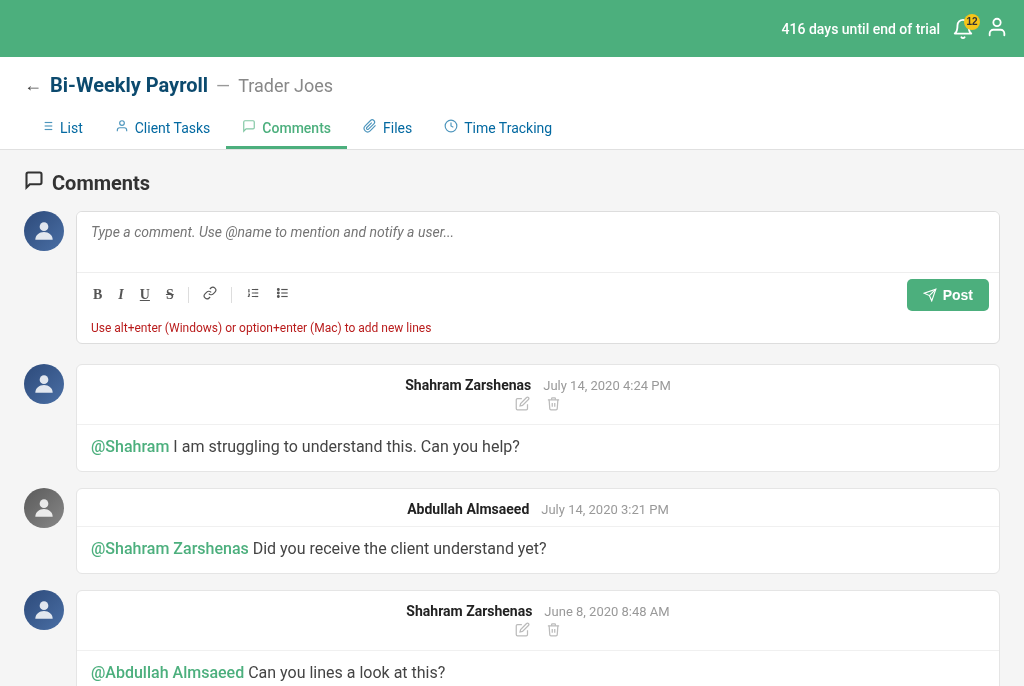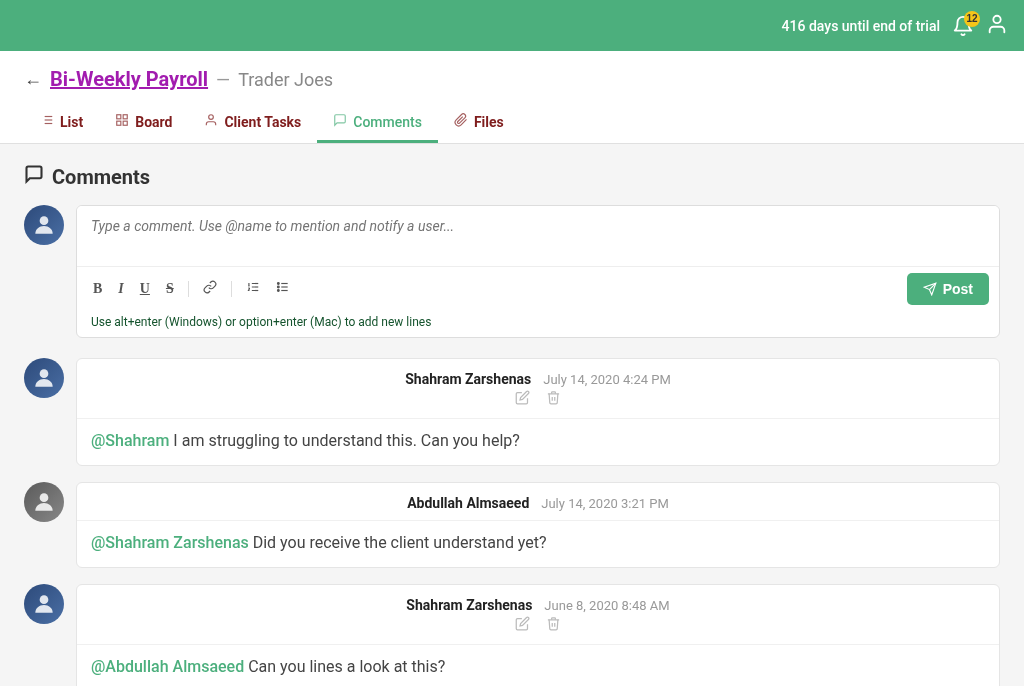--- a/index.html
+++ b/index.html
@@ -1,21 +1,21 @@
 <!DOCTYPE html>
 <html><head>
   <meta charset="utf-8">
   <style>
     * { box-sizing: border-box; margin: 0; padding: 0; }
     body { font-family: -apple-system, BlinkMacSystemFont, 'Segoe UI', Roboto, sans-serif; background: #f5f5f5; width: 1024px; min-height: 686px; overflow-x: hidden; }
 
     
     .topbar {
       background: #4caf7d;
-      height: 51px;
+      height: 57px;
       display: flex;
       align-items: center;
       justify-content: flex-end;
       padding: 0 16px;
       gap: 12px;
     }
     .trial-text {
       color: white;
       font-size: 14px;
       font-weight: 500;
@@ -66,22 +66,21 @@
     .back-btn {
       background: none;
       border: none;
       cursor: pointer;
       font-size: 18px;
       color: #444;
     }
     .project-title {
       font-size: 20px;
       font-weight: 700;
-      color: #a21caf;
-      text-decoration: underline;
+      color: #0c4a6e;
     }
     .separator {
       color: #999;
       font-size: 18px;
     }
     .client-name {
       font-size: 18px;
       color: #888;
     }
 
@@ -90,26 +89,25 @@
       display: flex;
       gap: 0;
       align-items: center;
     }
     .tab {
       display: flex;
       align-items: center;
       gap: 6px;
       padding: 10px 16px;
       font-size: 14px;
-      color: #7f1d1d;
+      color: #0369a1;
       cursor: pointer;
       border-bottom: 3px solid transparent;
       text-decoration: none;
       white-space: nowrap;
-      font-weight: bold;
     }
     .tab.active {
       color: #4caf7d;
       border-bottom: 3px solid #4caf7d;
       font-weight: 500;
     }
     .tab-icon {
       font-size: 14px;
       opacity: 0.7;
     }
@@ -198,21 +196,21 @@
       font-size: 14px;
       font-weight: 600;
       cursor: pointer;
       display: flex;
       align-items: center;
       gap: 6px;
       text-align: center;
     }
     .hint-text {
       font-size: 12px;
-      color: #14532d;
+      color: #b91c1c;
       padding: 4px 14px 8px;
     }
 
     
     .comment-card {
       display: flex;
       gap: 12px;
       align-items: flex-start;
       margin-bottom: 16px;
     }
@@ -324,31 +322,20 @@
             <line x1="8" y1="12" x2="21" y2="12"></line>
             <line x1="8" y1="18" x2="21" y2="18"></line>
             <line x1="3" y1="6" x2="3.01" y2="6"></line>
             <line x1="3" y1="12" x2="3.01" y2="12"></line>
             <line x1="3" y1="18" x2="3.01" y2="18"></line>
           </svg>
       </span>
       <span>List</span>
     </a>
 
-    <a class="tab">
-      <span class="tab-icon">
-        <svg width="14" height="14" viewBox="0 0 24 24" fill="none" stroke="currentColor" stroke-width="2">
-            <rect x="3" y="3" width="7" height="7"></rect>
-            <rect x="14" y="3" width="7" height="7"></rect>
-            <rect x="14" y="14" width="7" height="7"></rect>
-            <rect x="3" y="14" width="7" height="7"></rect>
-          </svg>
-      </span>
-      <span>Board</span>
-    </a>
 
     <a class="tab">
       <span class="tab-icon">
         <svg width="14" height="14" viewBox="0 0 24 24" fill="none" stroke="currentColor" stroke-width="2">
             <path d="M20 21v-2a4 4 0 0 0-4-4H8a4 4 0 0 0-4 4v2"></path>
             <circle cx="12" cy="7" r="4"></circle>
           </svg>
       </span>
       <span>Client Tasks</span>
     </a>
@@ -364,20 +351,29 @@
 
     <a class="tab">
       <span class="tab-icon">
         <svg width="14" height="14" viewBox="0 0 24 24" fill="none" stroke="currentColor" stroke-width="2">
             <path d="M21.44 11.05l-9.19 9.19a6 6 0 0 1-8.49-8.49l9.19-9.19a4 4 0 0 1 5.66 5.66l-9.2 9.19a2 2 0 0 1-2.83-2.83l8.49-8.48"></path>
           </svg>
       </span>
       <span>Files</span>
     </a>
 
+    <a class="tab">
+      <span class="tab-icon">
+        <svg width="14" height="14" viewBox="0 0 24 24" fill="none" stroke="currentColor" stroke-width="2">
+            <circle cx="12" cy="12" r="10"></circle>
+            <polyline points="12 6 12 12 16 14"></polyline>
+          </svg>
+      </span>
+      <span>Time Tracking</span>
+    </a>
   </nav>
 </div>
 
 <div class="main-content">
 
   <div class="section-title">
     <span>
       <svg width="20" height="20" viewBox="0 0 24 24" fill="none" stroke="#333" stroke-width="2.5">
           <path d="M21 15a2 2 0 0 1-2 2H7l-4 4V5a2 2 0 0 1 2-2h14a2 2 0 0 1 2 2z"></path>
         </svg>

